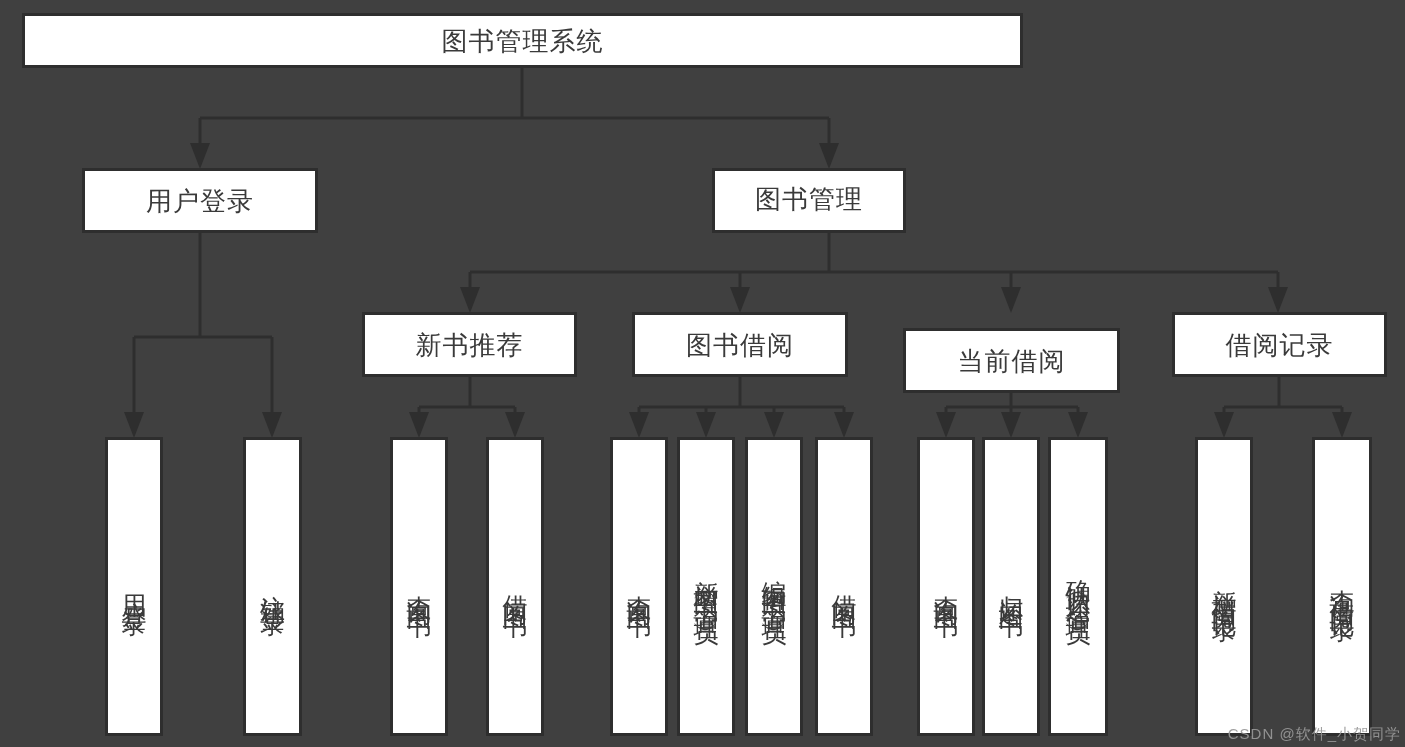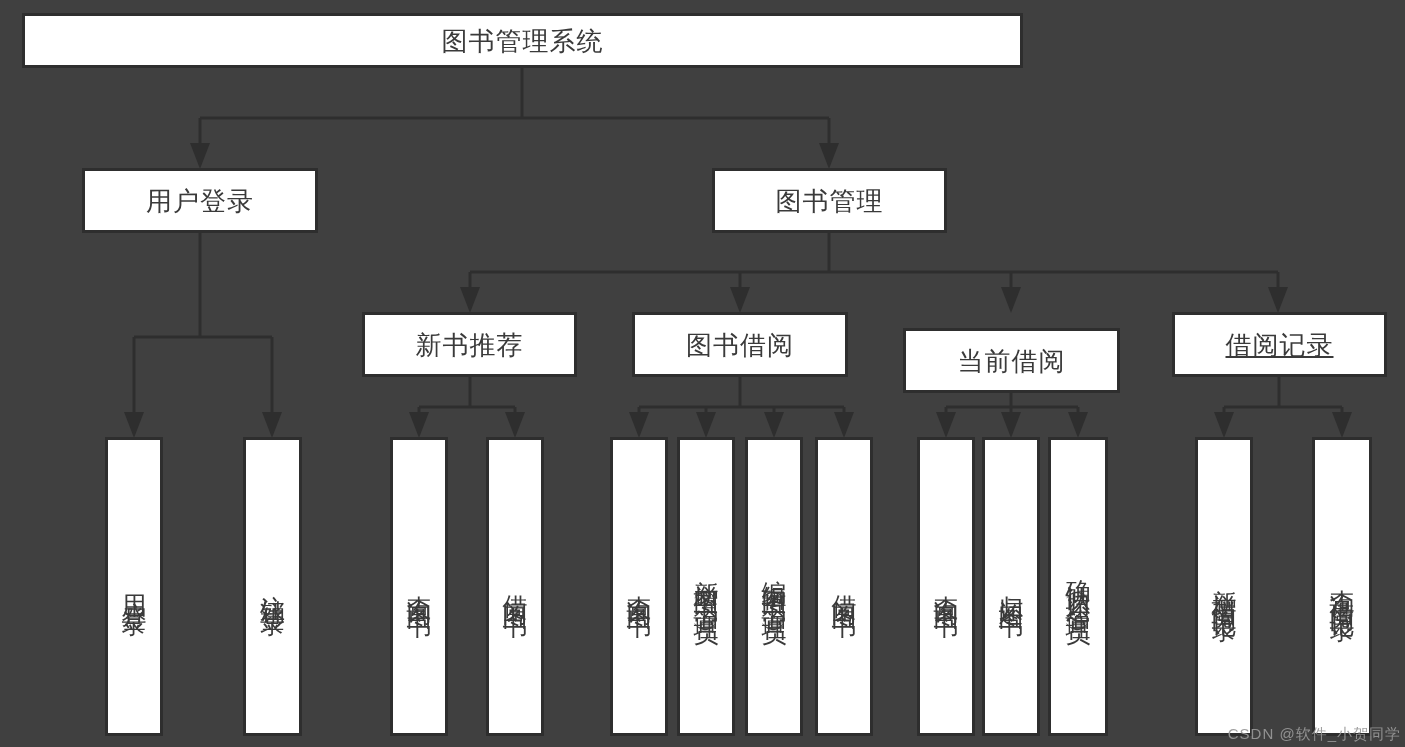--- a/index.html
+++ b/index.html
@@ -113,34 +113,34 @@
     </g>
   </svg>
 
   <div class="node" style="left:22px; top:13px; width:1001px; height:55px;">
     <span>图书管理系统</span>
   </div>
 
   <div class="node" style="left:82px; top:168px; width:236px; height:65px;">
     <span>用户登录</span>
   </div>
-  <div class="node" style="left:712px; top:168px; width:235px; height:65px;">
+  <div class="node" style="left:712px; top:168px; width:194px; height:65px;font-family:Liberation Mono, monospace;">
     <span>图书管理</span>
   </div>
 
   <div class="node" style="left:362px; top:312px; width:215px; height:65px;">
     <span>新书推荐</span>
   </div>
   <div class="node" style="left:632px; top:312px; width:216px; height:65px;text-align:center;">
     <span>图书借阅</span>
   </div>
   <div class="node" style="left:903px; top:312px; width:217px; height:65px;margin-top:16px;">
     <span>当前借阅</span>
   </div>
-  <div class="node" style="left:1172px; top:312px; width:215px; height:65px;text-decoration:underline;">
+  <div class="node" style="left:1172px; top:312px; width:215px; height:65px;">
     <span>借阅记录</span>
   </div>
 
   <div class="node leaf" style="left:105px; top:437px; width:58px; height:299px;">
     <span class="v-label">用户登录</span>
   </div>
   <div class="node leaf" style="left:243px; top:437px; width:59px; height:299px;">
     <span class="v-label">注销登录</span>
   </div>
 

